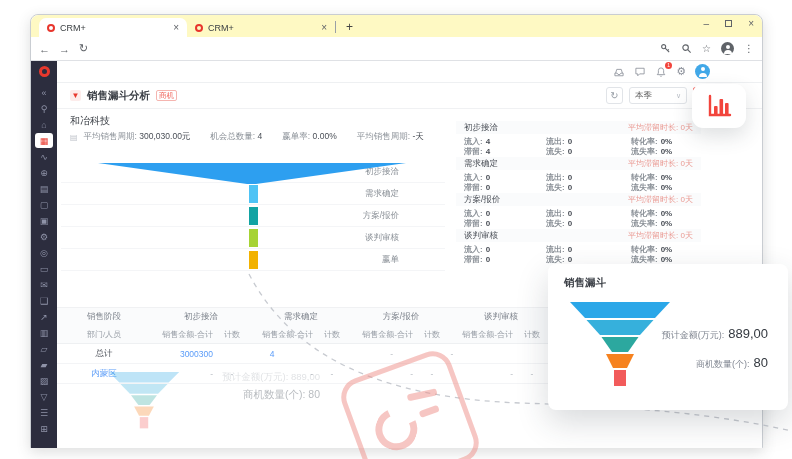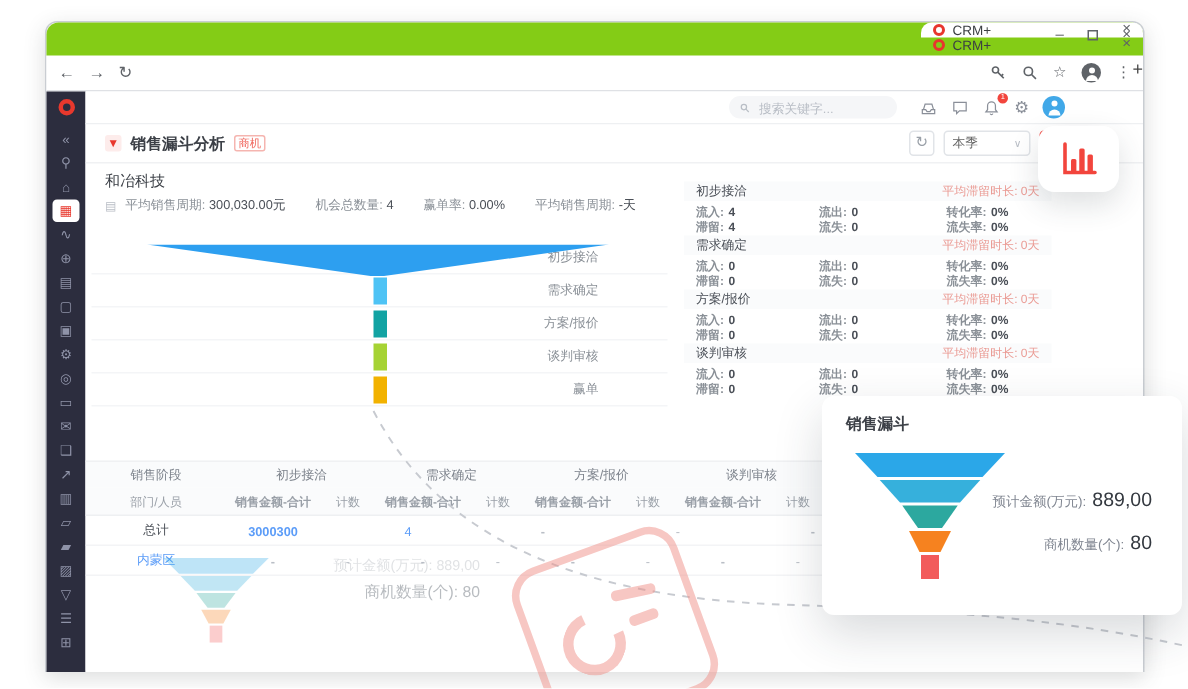--- a/index.html
+++ b/index.html
@@ -2,21 +2,21 @@
 <html><head>
 <meta charset="utf-8">
 <style>
   html,body{margin:0;padding:0;background:#fff;}
   *{box-sizing:border-box;font-family:"Liberation Sans","DejaVu Sans",sans-serif;}
   .canvas{position:relative;width:792px;height:459px;background:#fff;overflow:hidden;}
 
   
   .browser{position:absolute;left:30px;top:14px;width:733px;height:434px;background:#fff;
     border:1px solid #c9cdd2;border-radius:8px 8px 0 0;box-shadow:0 4px 14px rgba(60,64,67,.18);z-index:1;}
-  .tabstrip{position:relative;height:22px;background:#84cc16;border-radius:8px 8px 0 0;display:flex;align-items:flex-end;padding-left:8px;flex-direction:column;}
+  .tabstrip{position:relative;height:22px;background:#fef9c3;border-radius:8px 8px 0 0;display:flex;align-items:flex-end;padding-left:8px;}
   .tab{display:flex;align-items:center;gap:5px;height:19px;padding:0 8px;font-size:9px;color:#3c4043;width:148px;}
   .tab.active{background:#fff;border-radius:7px 7px 0 0;}
   .tab .ttl{flex:1;white-space:nowrap;overflow:hidden;}
   .favicon{width:8px;height:8px;border:2.5px solid #e8362d;border-radius:50%;flex:none;}
   .tclose{color:#5f6368;font-size:10px;line-height:1;}
   .tabdiv{width:1px;height:12px;background:#9aa0a6;margin-bottom:4px;}
   .newtab{color:#444;font-size:12px;margin:0 0 3px 10px;}
   .wincontrols{position:absolute;right:8px;top:3px;display:flex;gap:16px;align-items:center;color:#5f6368;font-size:10px;}
   .winmax{width:7px;height:7px;border:1px solid #5f6368;}
   .urlrow{height:24px;background:#fff;border-bottom:1px solid #dfe1e5;display:flex;align-items:center;padding:0 8px;gap:9px;}
@@ -77,21 +77,21 @@
   .sscell{height:10.5px;display:flex;align-items:center;gap:3px;font-size:8px;color:#8a9097;}
   .sscell .v{color:#4a4f57;}
 
   .dtable{position:absolute;left:0;top:224px;right:0;font-size:8.5px;}
   .trow{display:flex;align-items:center;}
   .tgrow{height:18px;background:#fafbfc;border-top:1px solid #f0f1f3;color:#7d838c;}
   .tsrow{height:19px;background:#fafbfc;border-bottom:1px solid #eef0f2;color:#9aa0a8;font-size:8px;}
   .tdrow{height:20px;border-bottom:1px solid #f3f4f6;color:#4a4f57;}
   .c94{width:94px;text-align:center;flex:none;}
   .c100{width:100px;text-align:center;flex:none;}
-  .a{width:62px;text-align:center;flex:none;font-weight:bold;}
+  .a{width:62px;text-align:right;flex:none;}
   .c{width:38px;text-align:center;flex:none;}
   .dash{color:#b9bec6;}
 
   
   .decor{position:absolute;inset:0;z-index:2;pointer-events:none;}
   .echofunnel{position:absolute;left:98px;top:372px;opacity:.3;}
   .echotext{position:absolute;left:148px;top:371px;width:172px;text-align:right;}
   .echotext .l1{font-size:9.5px;color:#9aa0a8;opacity:.3;}
   .echotext .l2{font-size:10.5px;color:#8a9097;opacity:.6;margin-top:4px;}
   .wm{position:absolute;left:352px;top:362px;width:116px;height:116px;border:5px solid #ef8f88;border-radius:20px;transform:rotate(-20deg);opacity:.5;}
@@ -244,27 +244,20 @@
               <span>☰</span>
             </div>
 
             <div class="sitem">
               <span>⊞</span>
             </div>
           </div>
       </aside>
 
       <div class="topbar">
-        <div class="searchpill">
-          <svg width="8" height="8" viewBox="0 0 12 12">
-              <circle cx="5" cy="5" r="3" stroke="#b9bec6" fill="none" stroke-width="1.4"></circle>
-              <path d="M7.3 7.3 L10.5 10.5" stroke="#b9bec6" stroke-width="1.4"></path>
-            </svg>
-          <input placeholder="搜索关键字..." style="">
-        </div>
         <div class="tbicons">
           <span class="tbicon">
               <svg width="12" height="12" viewBox="0 0 16 16">
                 <path d="M2.5 9.5h3l1.2 1.8h2.6L10.5 9.5h3V13h-11z M3.5 9.5 5 4.5h6l1.5 5" stroke="#8a8f99" fill="none" stroke-width="1.1"></path>
               </svg>
             </span>
           <span class="tbicon">
               <svg width="12" height="12" viewBox="0 0 16 16">
                 <path d="M2.5 3h11v7.5H7.5L5 13v-2.5H2.5z" stroke="#8a8f99" fill="none" stroke-width="1.1"></path>
               </svg>

